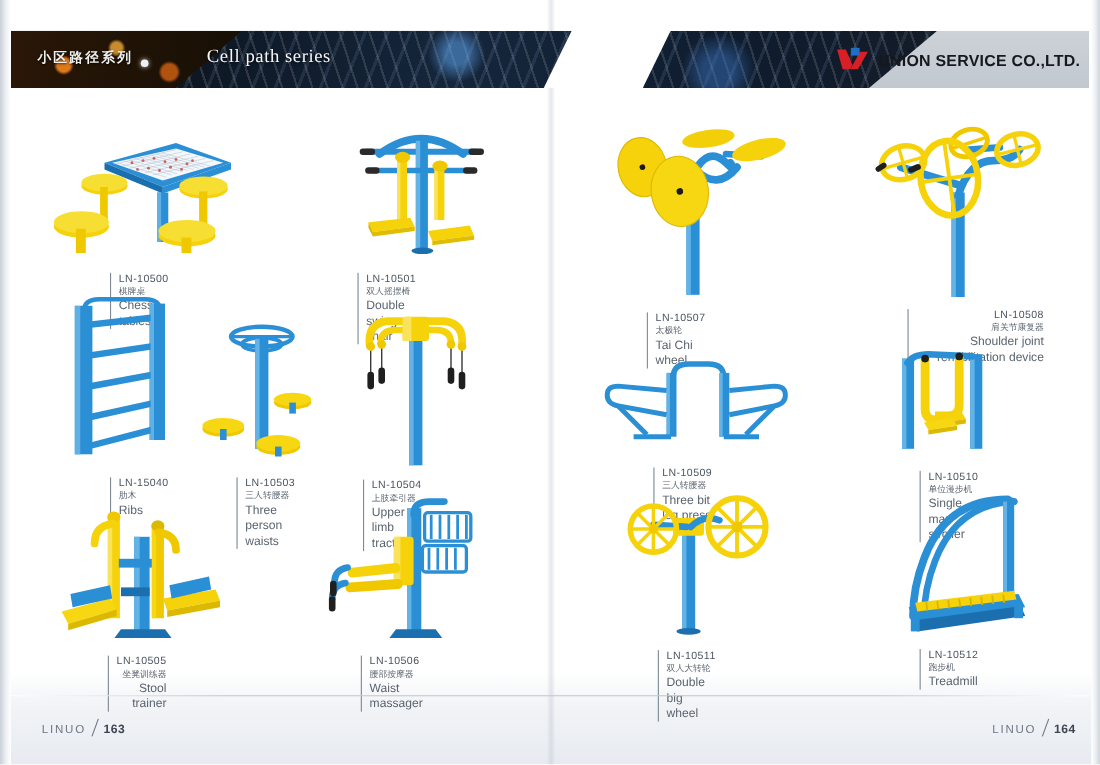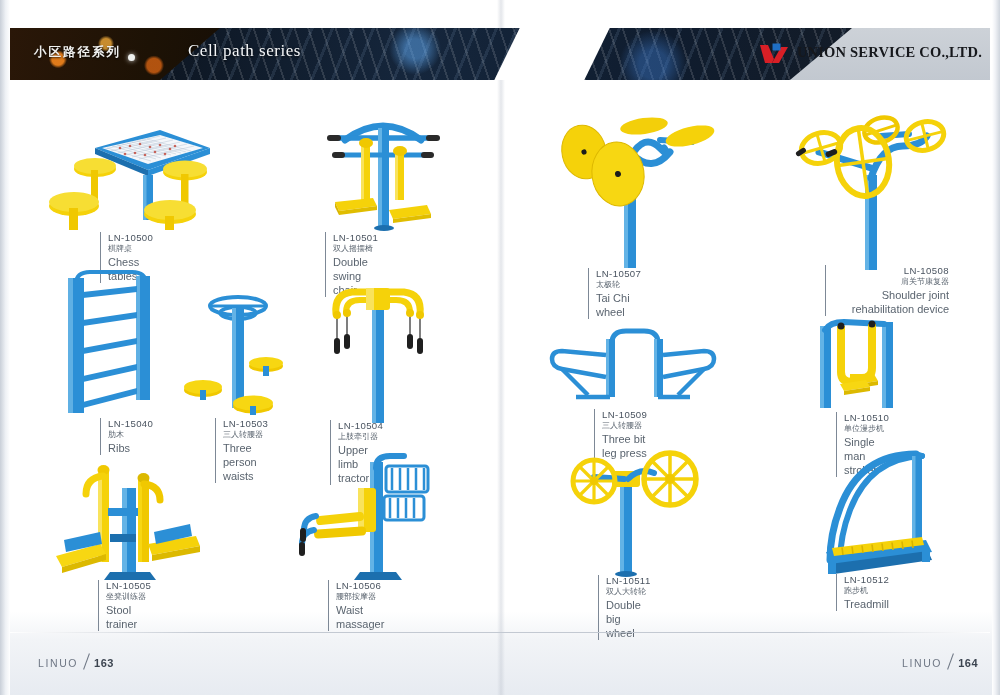--- a/index.html
+++ b/index.html
@@ -54,29 +54,29 @@
     background:#ffffff;transform:skewX(-26deg);}
   .banner-cn{position:absolute;left:24px;top:16px;color:#f0f0ee;font-size:12.5px;
     letter-spacing:2px;font-weight:bold;text-shadow:0 1px 2px rgba(0,0,0,.8);}
   .banner-en{position:absolute;left:178px;top:13px;color:#f4f6f8;font-size:17px;
     font-family:"Liberation Serif","DejaVu Serif",serif;letter-spacing:.5px;
     text-shadow:0 1px 3px rgba(0,0,0,.85);}
   .banner-dot{position:absolute;left:118px;top:26px;width:7px;height:7px;border-radius:50%;
     background:#eef1ef;box-shadow:0 0 5px rgba(255,255,255,.8);}
 
   
-  #logo{position:absolute;right:18px;top:40px;display:flex;align-items:center;gap:8px;font-family:Liberation Serif, serif;}
+  #logo{position:absolute;right:18px;top:40px;display:flex;align-items:flex-end;gap:8px;}
   .logo-mark{position:relative;width:30px;height:24px;}
   .logo-check{position:absolute;left:0;top:3px;width:30px;height:21px;}
   .logo-text{font-size:14.5px;font-weight:bold;color:#16181c;letter-spacing:.2px;white-space:nowrap;}
 
   
   .product{position:absolute;}
   .art{position:absolute;}
-  .caption{position:absolute;padding-left:7px;border-left:1.6px solid #7d8896;line-height:1.28;}
+  .caption{position:absolute;padding-left:7px;border-left:1.6px solid #7d8896;line-height:1.28;margin-top:16px;}
   .cap-code{font-size:9.6px;color:#4a5460;letter-spacing:.4px;white-space:nowrap;}
   .cap-cn{font-size:8px;color:#5a646f;white-space:nowrap;}
   .cap-en{font-size:11px;color:#5a646f;}
 
   
   #footer-rule{position:absolute;left:10px;top:632px;width:980px;height:1px;
     background:linear-gradient(90deg,#ffffff,#c3c9d2 20%,#c3c9d2 80%,#ffffff);}
   .folio{position:absolute;top:655px;display:flex;align-items:center;gap:2px;padding-left:16px;}
   .folio-brand{font-size:10.5px;color:#6f7785;letter-spacing:1.6px;}
   .folio-slash{display:inline-block;width:12px;height:15px;position:relative;}
@@ -492,21 +492,21 @@
         <polygon points="108,96 156,88 160,98 112,107" fill="#f5d20a"></polygon>
         <polygon points="112,107 160,98 160,104 112,113" fill="#dcb900"></polygon>
 
         <polygon points="24,92 60,84 62,96 26,104" fill="#2b8fd6"></polygon>
         <polygon points="114,84 150,76 152,88 116,96" fill="#2b8fd6"></polygon>
 
         <rect x="68" y="60" width="30" height="8" fill="#2b8fd6"></rect>
         <rect x="70" y="86" width="26" height="8" fill="#1c6fae"></rect>
       </svg>
     </div>
-    <div class="caption" style="left:58px;top:132px;">
+    <div class="caption" style="left:58px;top:132px;text-align:right;">
       <div class="cap-code">LN-10505</div>
       <div class="cap-cn">坐凳训练器</div>
       <div class="cap-en">Stool trainer</div>
     </div>
   </div>
 
   <div class="product" style="left:300px;top:452px;">
     <div class="art">
       <svg width="150" height="130" viewBox="0 0 150 130">
 

